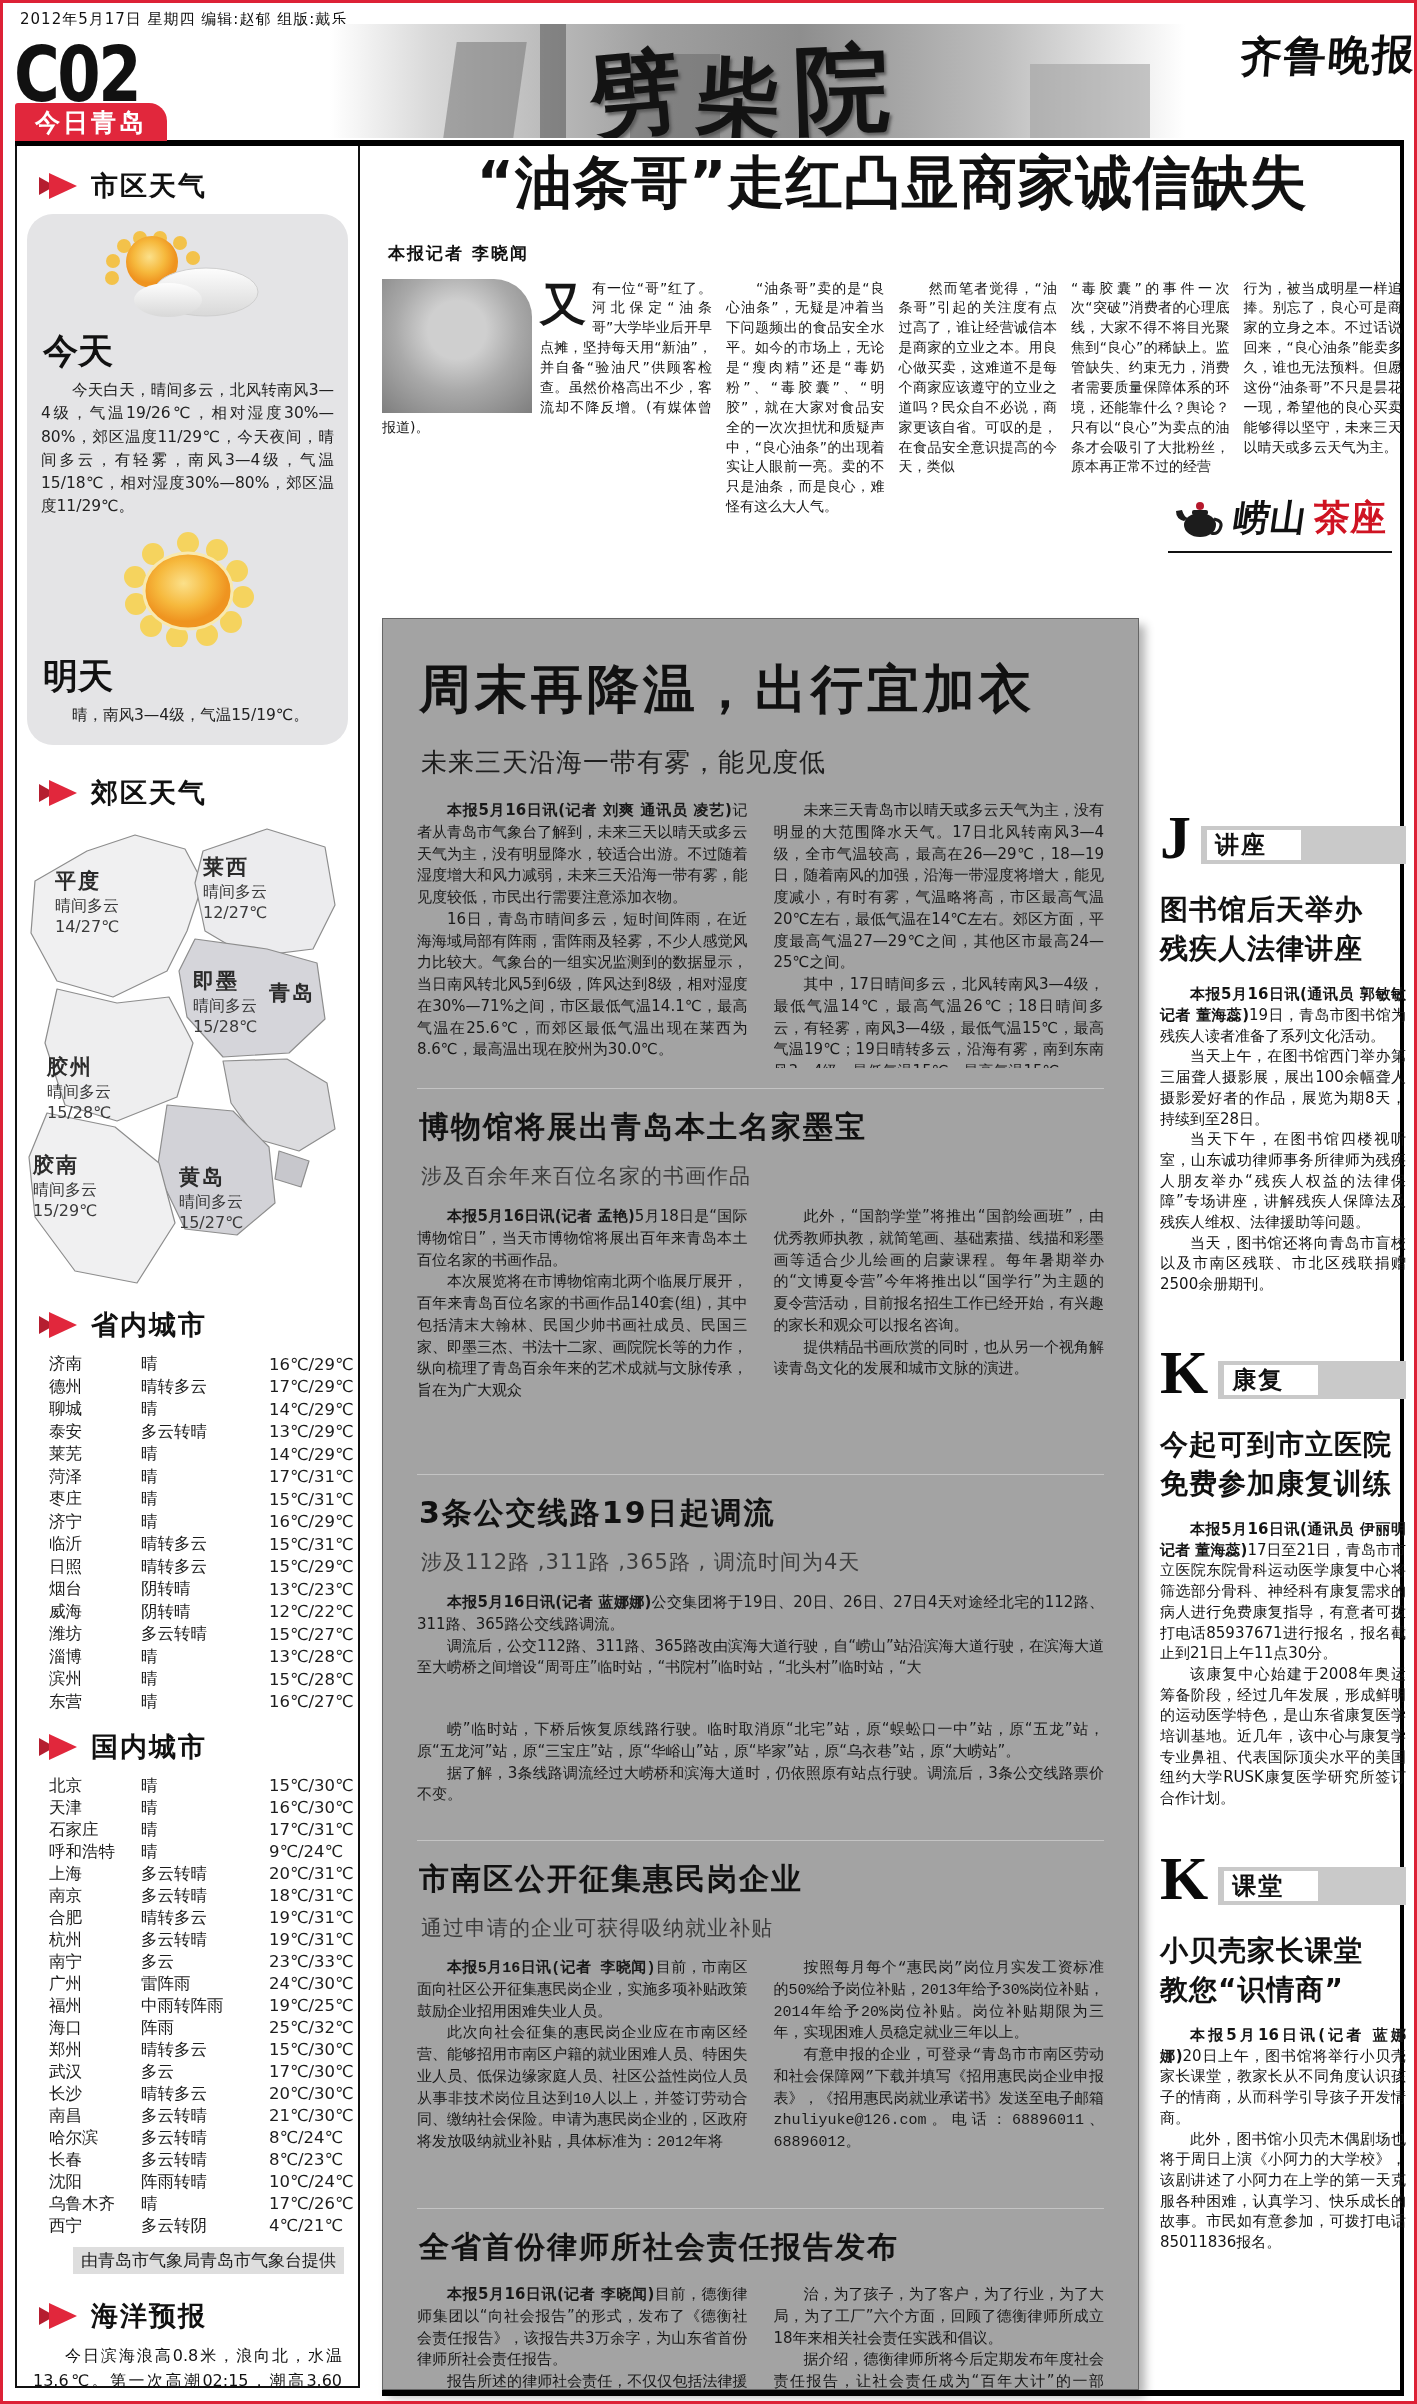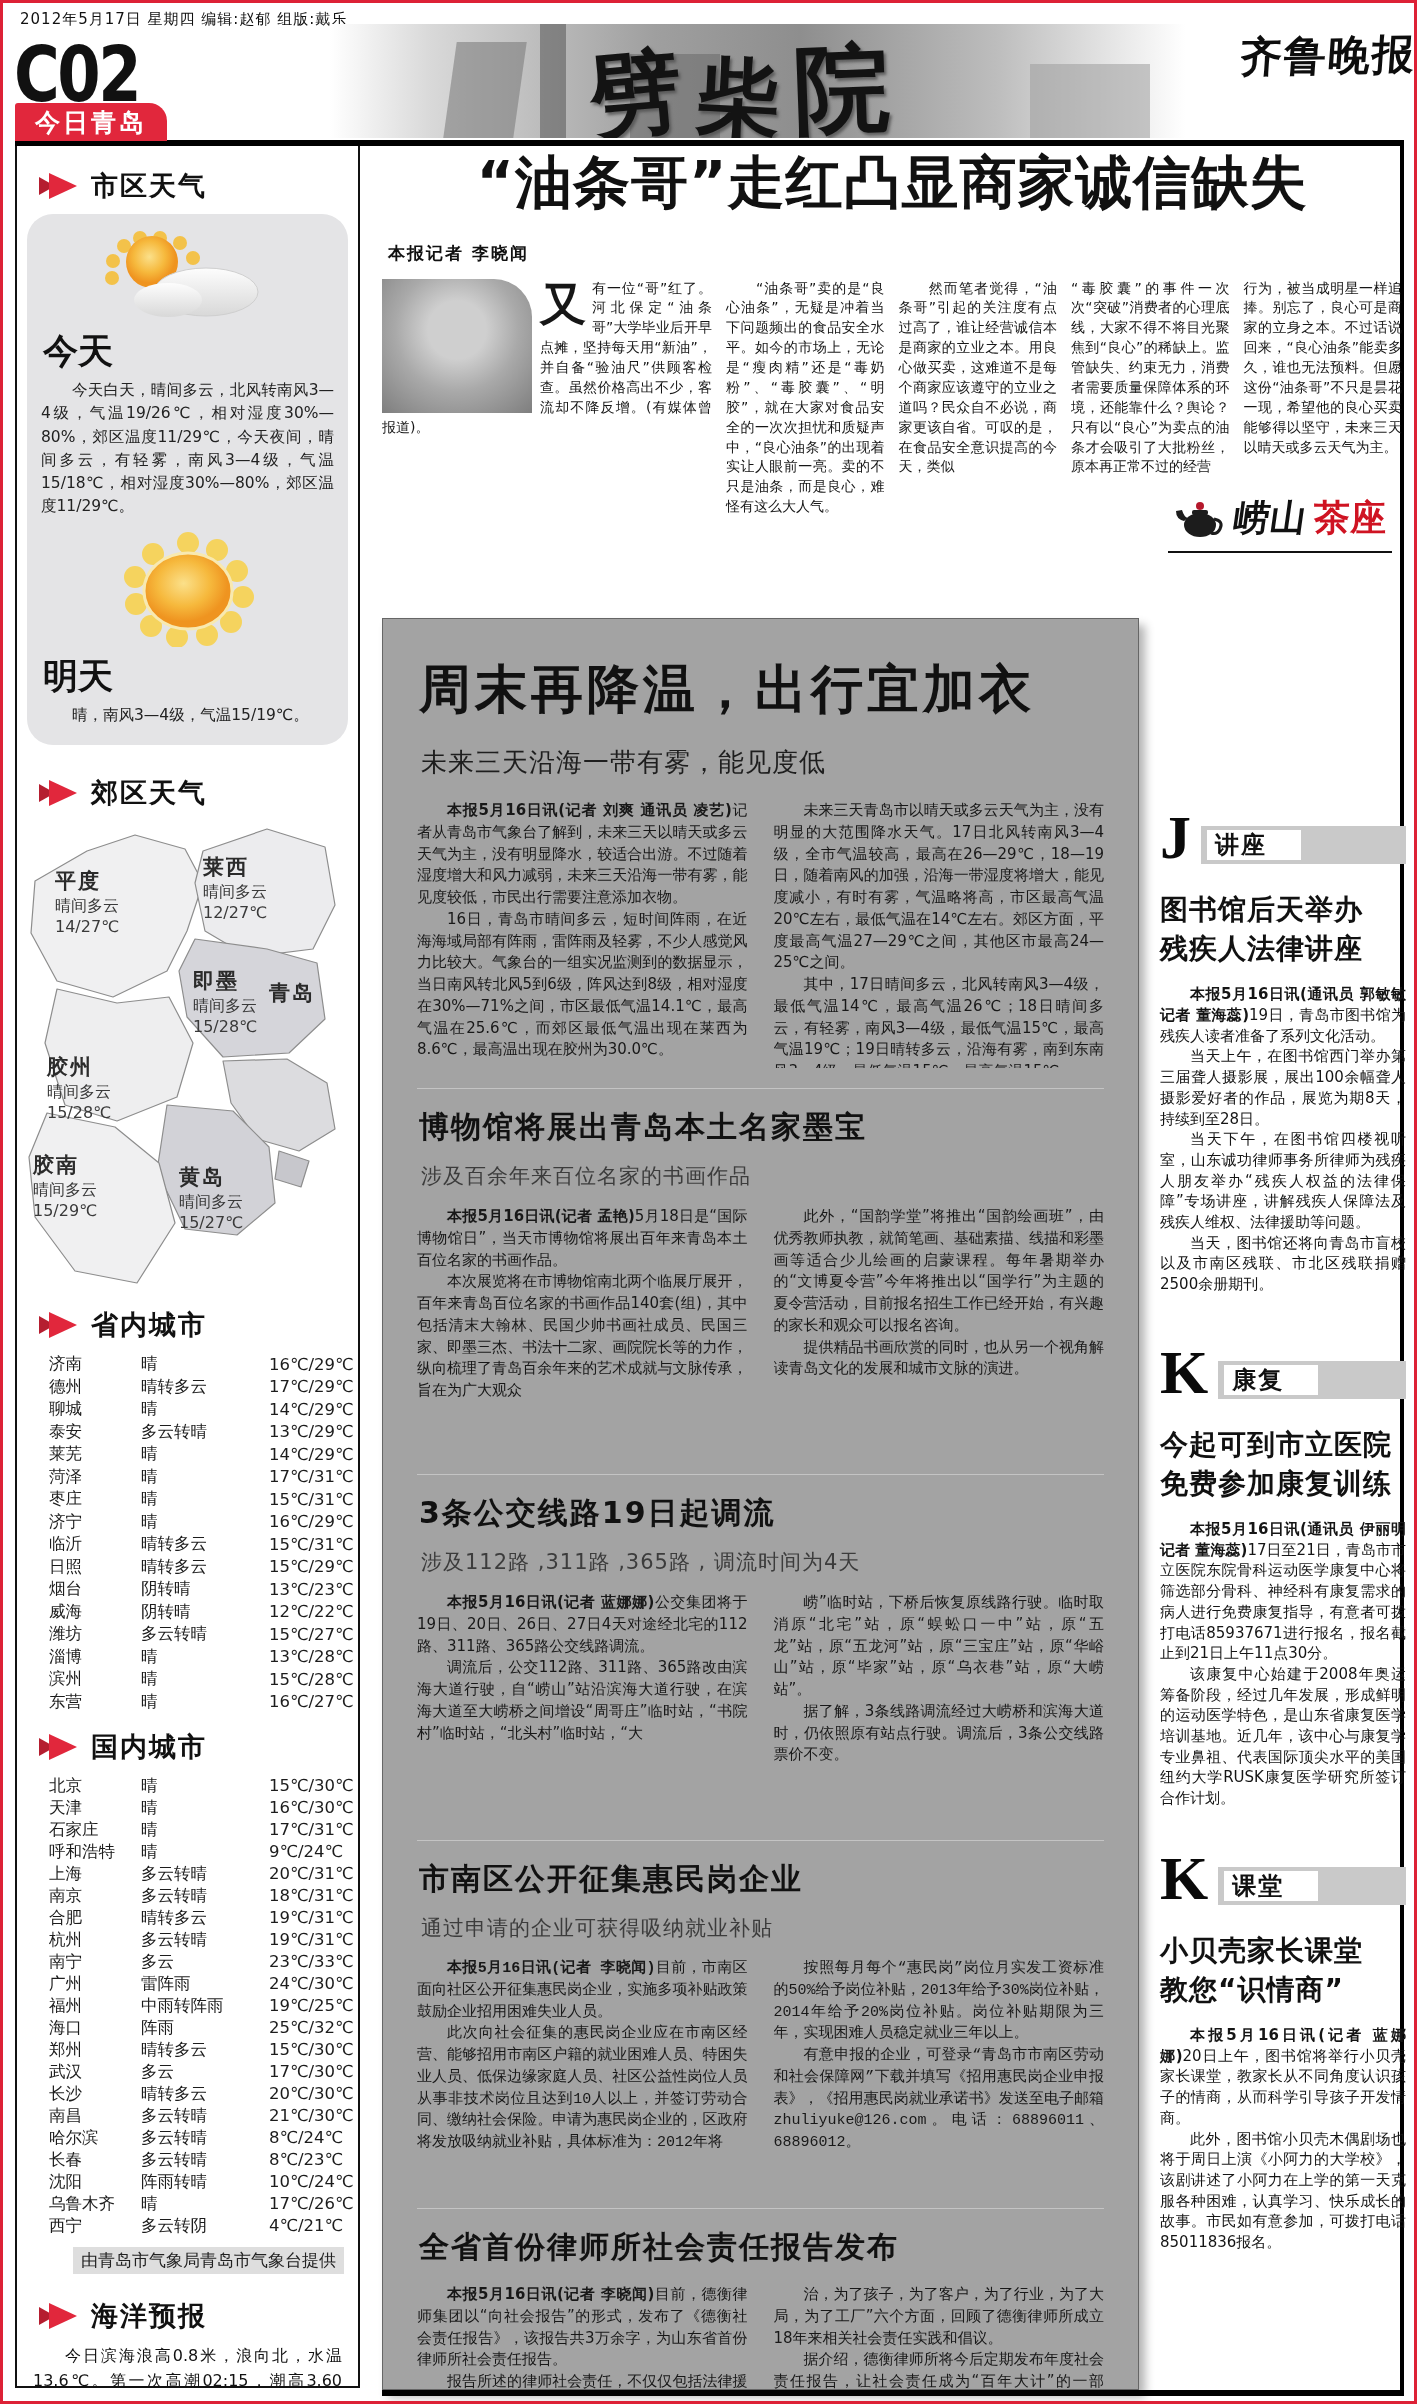--- a/index.html
+++ b/index.html
@@ -79,21 +79,21 @@
   .mb-sub{font-size:26px;margin:20px 0 0 4px;color:#1e1e1e;letter-spacing:1px;}
   .body2{display:flex;gap:26px;margin-top:20px;font-size:15px;line-height:1.45;text-align:justify;color:#181818;}
   .body2 .bcol{flex:1;overflow:hidden;}
   .para{margin:0;text-indent:2em;}
   .para b{font-weight:bold;}
   .divider{border:none;border-top:1px solid #c4c4c4;margin:20px 0 18px;}
   .sa-h{font-size:30px;font-weight:800;letter-spacing:2px;margin:0 0 0 2px;}
   .sa-sub{font-size:21px;color:#3c3c3c;margin:14px 0 0 4px;letter-spacing:1px;}
   .sa-sub:empty{display:none;}
   .h-body{margin-top:16px;}
-  .hb1{height:268px;} .hb2{height:248px;} .hb3{height:228px;} .hb4{height:230px;font-family:Liberation Mono, monospace;} .hb5{height:128px;}
+  .hb1{height:268px;} .hb2{height:248px;} .hb3{height:228px;flex-direction:column;} .hb4{height:230px;font-family:Liberation Mono, monospace;} .hb5{height:128px;}
 
   
   .right-col{position:absolute;left:1160px;top:806px;width:246px;}
   .rc-sec{margin-top:0;}
   .rc-head{display:flex;align-items:flex-end;gap:10px;height:58px;}
   .rc-letter{font-family:"Liberation Serif","DejaVu Serif",serif;font-size:62px;font-weight:bold;
              line-height:.85;color:#0a0a0a;}
   .rc-bar{flex:1;height:38px;background:#c9c9c9;position:relative;}
   .rc-label{position:absolute;left:6px;top:4px;background:#fff;height:30px;line-height:30px;
             font-size:24px;font-weight:bold;padding:0 34px 0 8px;letter-spacing:2px;}

